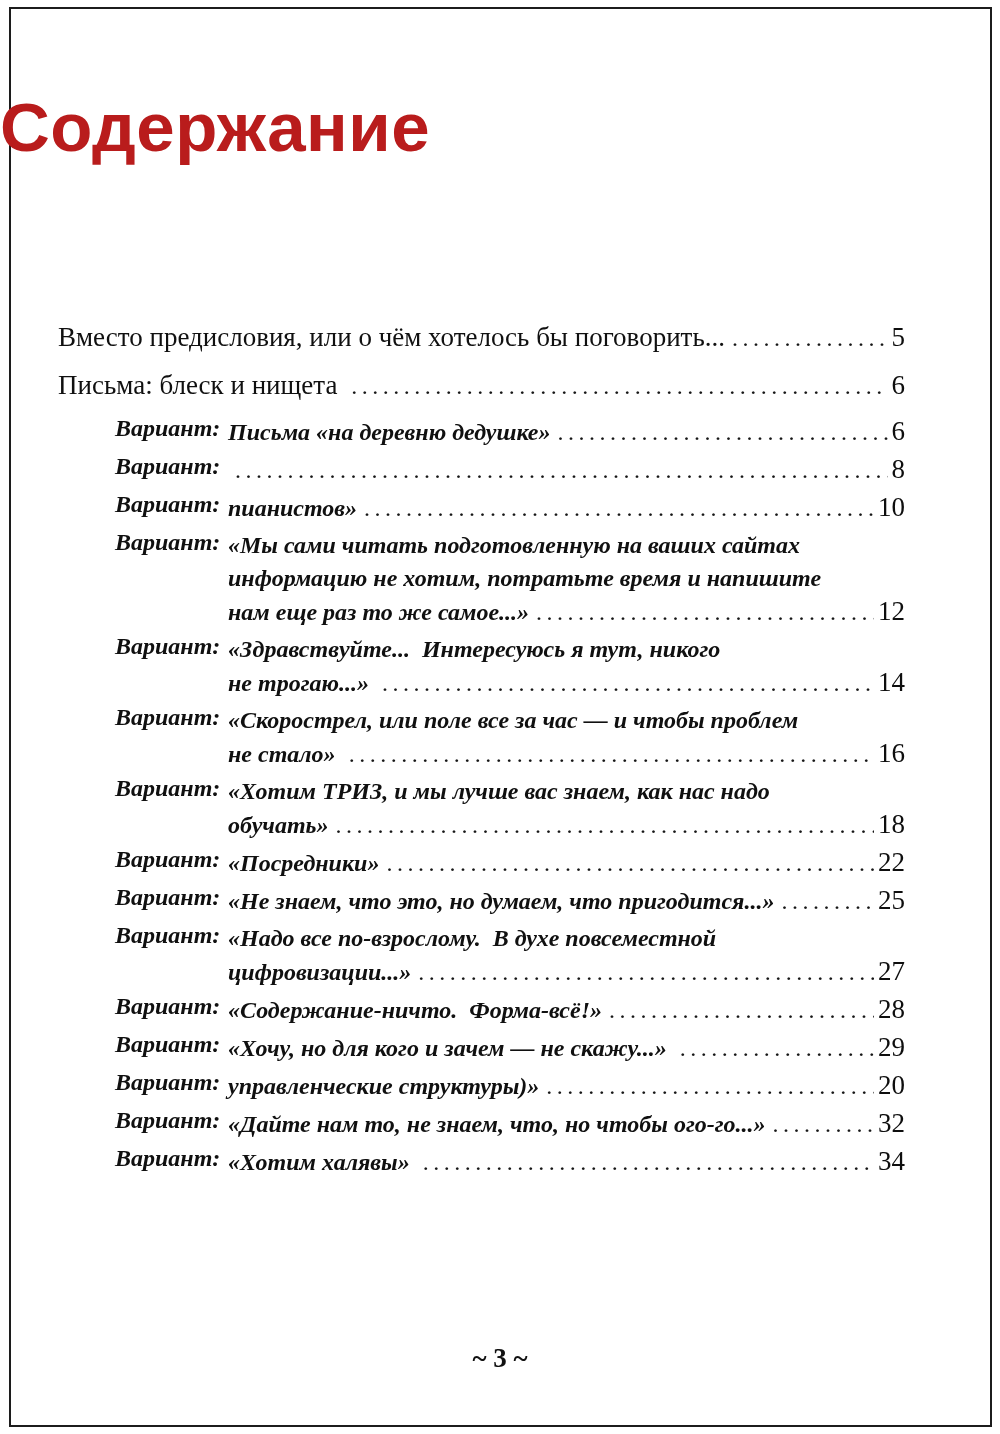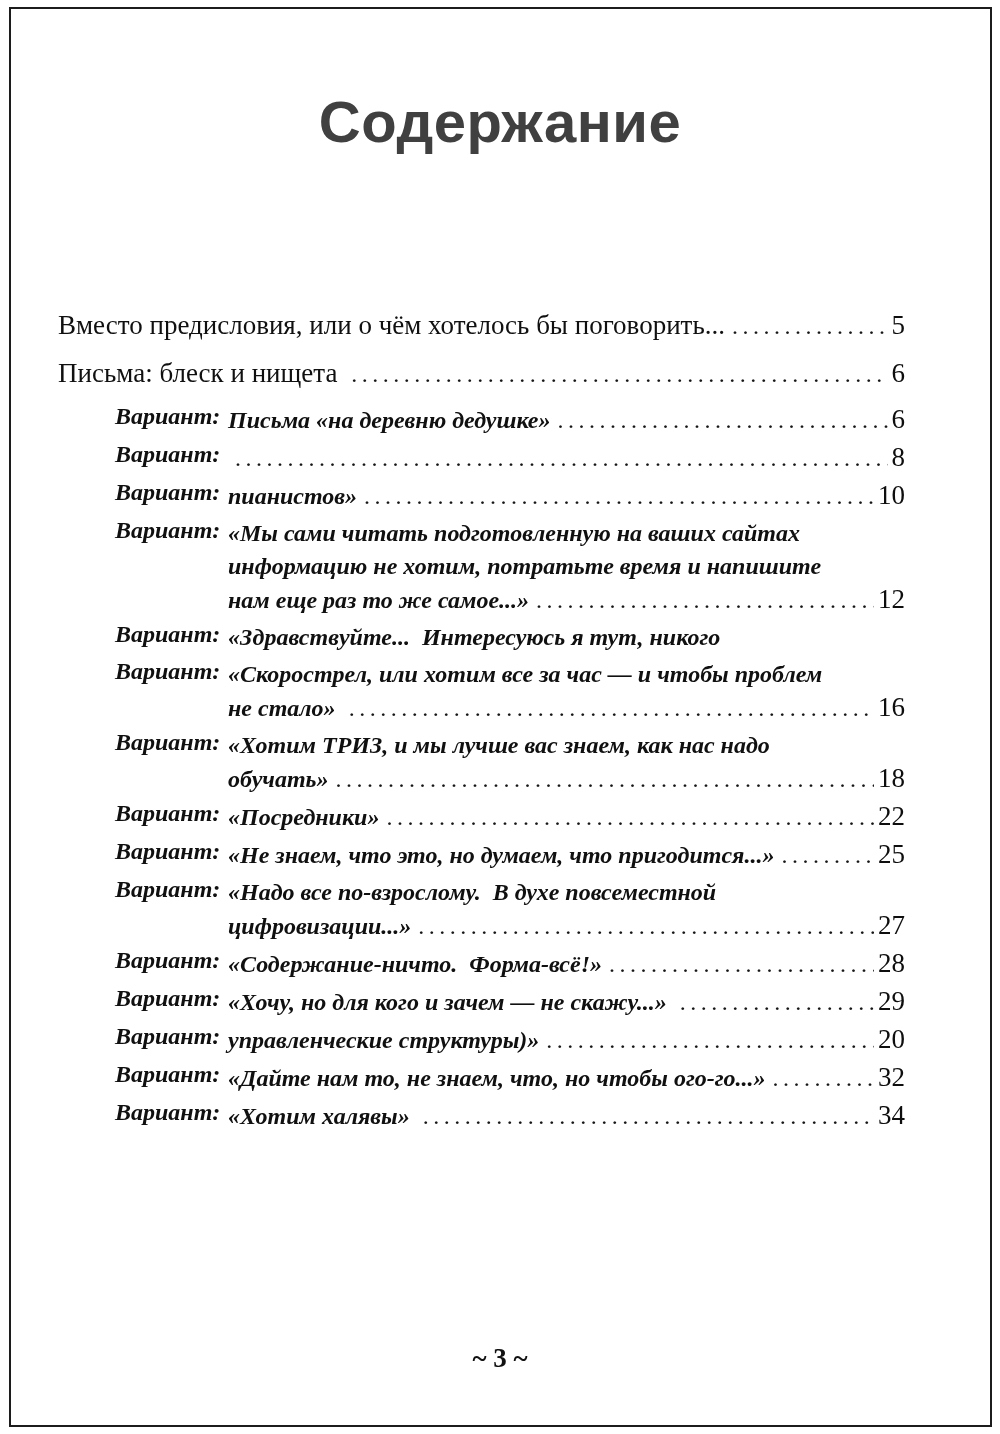--- a/index.html
+++ b/index.html
@@ -19,25 +19,25 @@
     border: 2px solid #1c1c1c;
     pointer-events: none;
   }
   .content {
     position: absolute;
     top: 0; left: 0; right: 0; bottom: 0;
   }
   .title {
     font-family: "Liberation Sans", sans-serif;
     font-weight: bold;
-    font-size: 58px;
+    font-size: 69px;
     letter-spacing: 0.5px;
-    text-align: center;
+    text-align: left;
     margin-top: 88px;
-    color: #404040;
+    color: #b91c1c;
   }
   .entries {
     margin: 152px 95px 0 58px;
   }
   .entry {
     display: flex;
     align-items: flex-start;
   }
   .entry.section {
     font-size: 27px;
@@ -179,28 +179,33 @@
           </div>
         </div>
   </div>
 
   <div class="entry variant">
     <span class="label">Вариант:</span>
     <div class="body">
           <div class="line">
             <span class="txt">«Здравствуйте...  Интересуюсь я тут, никого</span>
           </div>
-        </div>
-  </div>
-
-  <div class="entry variant">
-    <span class="label">Вариант:</span>
-    <div class="body">
-          <div class="line">
-            <span class="txt">«Скорострел, или хотим все за час — и чтобы проблем</span>
+          <div class="line">
+            <span class="txt">не трогаю...» </span>
+            <span class="leader"></span>
+            <span class="page-num">14</span>
+          </div>
+        </div>
+  </div>
+
+  <div class="entry variant">
+    <span class="label">Вариант:</span>
+    <div class="body">
+          <div class="line">
+            <span class="txt">«Скорострел, или поле все за час — и чтобы проблем</span>
           </div>
           <div class="line">
             <span class="txt">не стало» </span>
             <span class="leader"></span>
             <span class="page-num">16</span>
           </div>
         </div>
   </div>
 
   <div class="entry variant">

